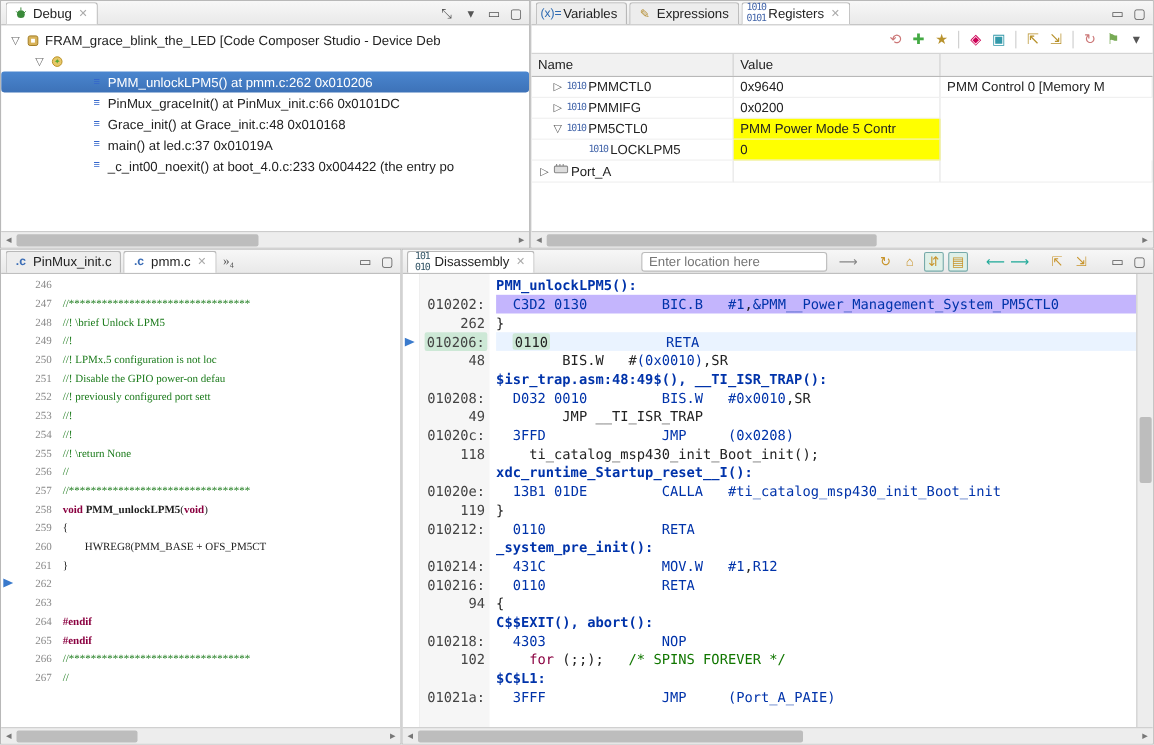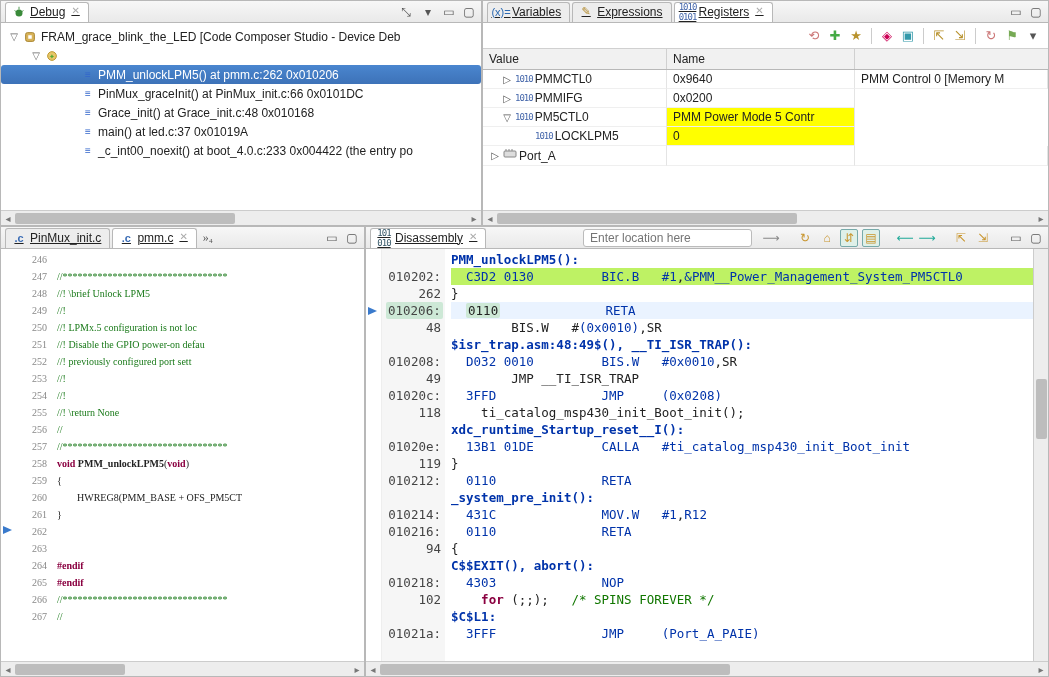--- a/index.html
+++ b/index.html
@@ -2,21 +2,21 @@
 <html><head>
 <meta charset="utf-8">
 <style>
   * { box-sizing: border-box; margin: 0; padding: 0; }
   body { font-family: "Liberation Sans", Arial, sans-serif; font-size: 12px; color: #222; background: #f3f3f3; }
   .workbench { display: grid; grid-template-columns: 482px 567px; grid-template-rows: 226px 451px; width: 1049px; height: 677px; }
 
   
   .pane { border: 1px solid #b8b8b8; background: #fff; display: flex; flex-direction: column; overflow: hidden; }
   .tabbar { display: flex; align-items: center; background: linear-gradient(#f7f7f7,#e9e9e9); border-bottom: 1px solid #b8b8b8; height: 22px; padding-left: 4px; gap: 2px; }
-  .tab { display: inline-flex; align-items: flex-start; gap: 4px; padding: 2px 8px 2px 6px; background: #fff; border: 1px solid #b8b8b8; border-bottom: none; border-radius: 3px 3px 0 0; height: 20px; text-decoration: underline; }
+  .tab { display: inline-flex; align-items: center; gap: 4px; padding: 2px 8px 2px 6px; background: #fff; border: 1px solid #b8b8b8; border-bottom: none; border-radius: 3px 3px 0 0; height: 20px; }
   .tab.inactive { background: #ededed; }
   .tab .close { color: #aaa; font-size: 10px; margin-left: 2px; }
   .tab .icon { width: 14px; height: 14px; display:inline-flex; align-items:center; justify-content:center; font-size:11px; }
   .spacer { flex: 1; }
   .toolbar { display: inline-flex; gap: 4px; padding: 0 4px; align-items:center; }
   .tbtn { width: 18px; height: 18px; border: 1px solid transparent; display:flex; align-items:center; justify-content:center; border-radius:2px; font-size:12px; color:#555; cursor:pointer; }
   .tbtn.pressed { border-color:#7aa; background:#dff0e8; }
   .tbtn.min { width:16px;height:14px; }
 
   
@@ -185,22 +185,22 @@
       <div class="sep"></div>
       <div class="tbtn" style="color:#b8922d">⇱</div>
       <div class="tbtn" style="color:#b8922d">⇲</div>
       <div class="sep"></div>
       <div class="tbtn" style="color:#c77">↻</div>
       <div class="tbtn" style="color:#7a5">⚑</div>
       <div class="tbtn">▾</div>
     </div>
     <div class="regtable">
       <div class="rowhead">
+        <div>Name</div>
         <div>Value</div>
-        <div>Name</div>
       </div>
       <div id="reg-rows">
           <div class="rrow">
             <div class="name ind1">
               <span class="twisty2">▷</span>
               <span class="bits">1010</span>
               <span> PMMCTL0</span>
             </div>
             <div>0x9640</div>
             <div>PMM Control 0 [Memory M</div>
@@ -391,40 +391,40 @@
 010214:
 010216:
  94
 
 010218:
 102
 
 01021a:
 </div>
         <div class="body" id="dis-body"><span class="sym">PMM_unlockLPM5():</span>
-<span style="background:#bef264;display:inline-block;width:100%">  <span class="mn">C3D2</span> <span class="mn">0130</span>         <span class="mn">BIC.B</span>   <span class="mn">#1</span>,<span class="mn">&amp;PMM__Power_Management_System_PM5CTL0</span></span>
+<span style="background:#c4b5fd;display:inline-block;width:100%">  <span class="mn">C3D2</span> <span class="mn">0130</span>         <span class="mn">BIC.B</span>   <span class="mn">#1</span>,<span class="mn">&amp;PMM__Power_Management_System_PM5CTL0</span></span>
 }
 <span style="background:#eaf3ff;display:inline-block;width:100%">  <span class="hlnum">0110</span>              <span class="mn">RETA</span></span>
         BIS.W   #<span class="mn">(0x0010)</span>,SR
 <span class="sym">$isr_trap.asm:48:49$(), __TI_ISR_TRAP():</span>
   <span class="mn">D032</span> <span class="mn">0010</span>         <span class="mn">BIS.W</span>   <span class="mn">#0x0010</span>,SR
         JMP __TI_ISR_TRAP
   <span class="mn">3FFD</span>              <span class="mn">JMP</span>     <span class="mn">(0x0208)</span>
     ti_catalog_msp430_init_Boot_init();
 <span class="sym">xdc_runtime_Startup_reset__I():</span>
   <span class="mn">13B1</span> <span class="mn">01DE</span>         <span class="mn">CALLA</span>   <span class="mn">#ti_catalog_msp430_init_Boot_init</span>
 }
   <span class="mn">0110</span>              <span class="mn">RETA</span>
 <span class="sym">_system_pre_init():</span>
   <span class="mn">431C</span>              <span class="mn">MOV.W</span>   <span class="mn">#1</span>,<span class="mn">R12</span>
   <span class="mn">0110</span>              <span class="mn">RETA</span>
 {
 <span class="sym">C$$EXIT(), abort():</span>
   <span class="mn">4303</span>              <span class="mn">NOP</span>
-    <span class="c-kw" style="color:#8a0040;font-weight:bold">for</span> <span>(;;);</span>   <span class="gr">/* SPINS FOREVER */</span>
+    <span class="c-kw" style="color:#8a0040;font-weight:normal">for</span> <span>(;;);</span>   <span class="gr">/* SPINS FOREVER */</span>
 <span class="sym">$C$L1:</span>
   <span class="mn">3FFF</span>              <span class="mn">JMP</span>     <span class="mn">(Port_A_PAIE)</span>
 </div>
         <div class="vscroll">
           <div class="thumb" style="top:130px;height:60px;"></div>
         </div>
       </div>
       <div class="hscroll">
         <span class="arrow">◂</span>
         <div class="thumb" style="left:14px; width:350px;"></div>

